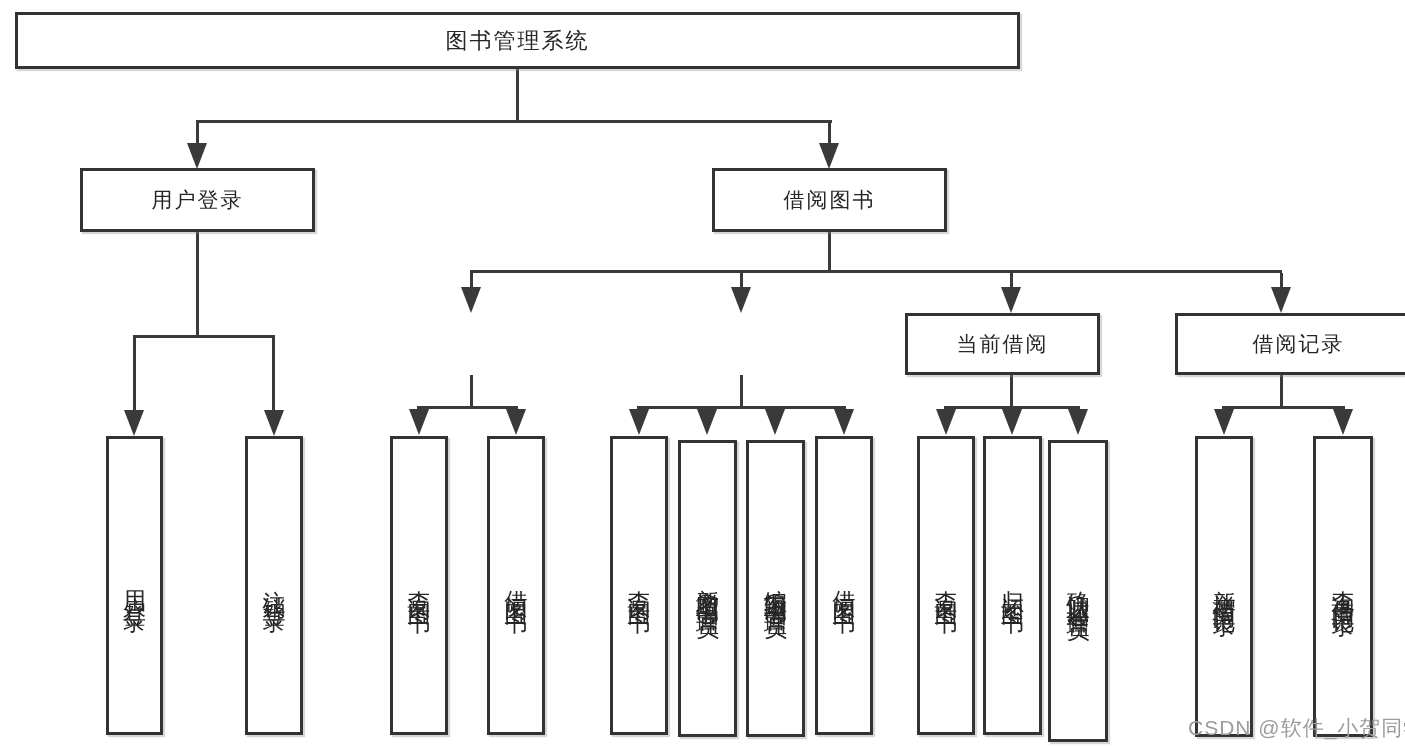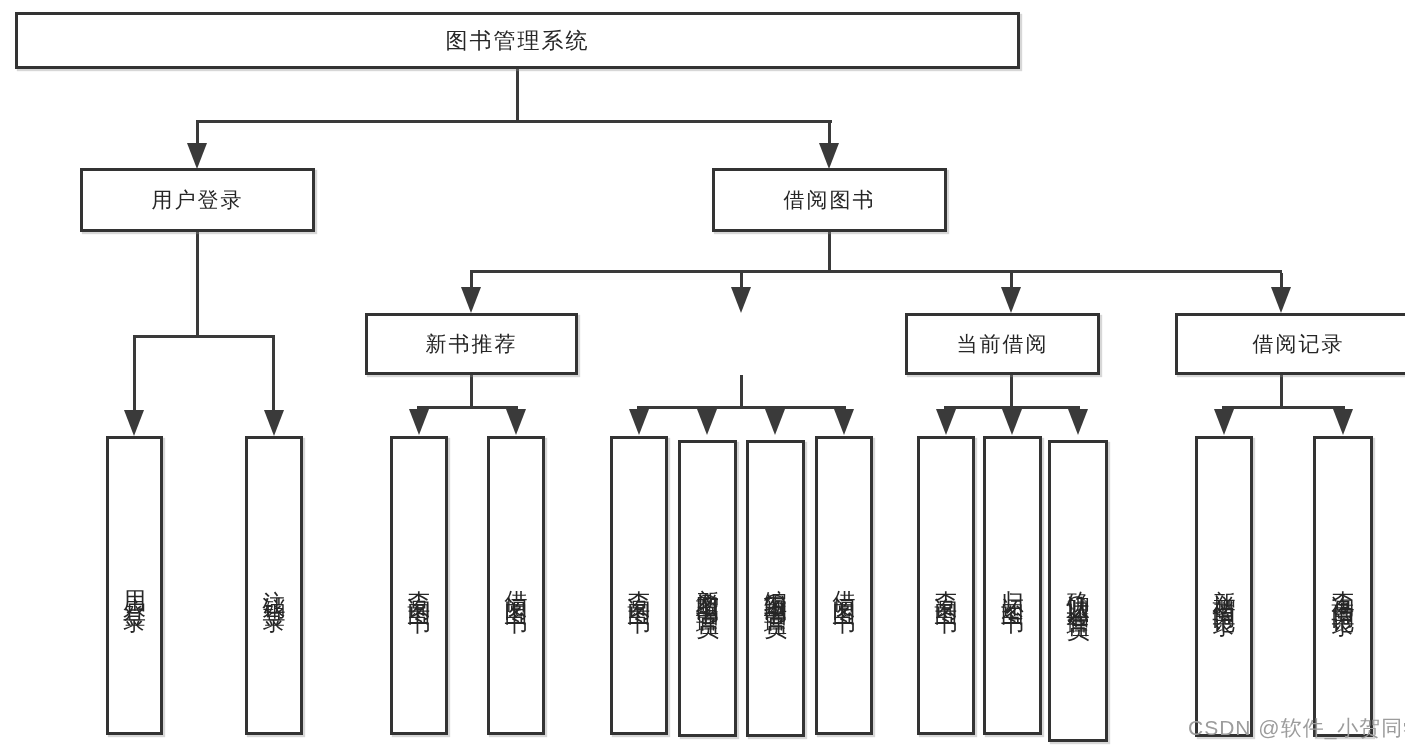--- a/index.html
+++ b/index.html
@@ -91,21 +91,20 @@
   <div class="ln" style="left:470px; top:270px; width:812px; height:3px;"></div>
   <div class="ln" style="left:470px; top:273px; width:3px; height:14px;"></div>
   <div class="ar" style="left:461px; top:287px;"></div>
   <div class="ln" style="left:740px; top:273px; width:3px; height:14px;"></div>
   <div class="ar" style="left:731px; top:287px;"></div>
   <div class="ln" style="left:1010px; top:273px; width:3px; height:14px;"></div>
   <div class="ar" style="left:1001px; top:287px;"></div>
   <div class="ln" style="left:1280px; top:273px; width:3px; height:14px;"></div>
   <div class="ar" style="left:1271px; top:287px;"></div>
 
-  <div class="box h" style="left:365px; top:313px; width:213px; height:62px;">新书推荐</div>
   <div class="box h" style="left:905px; top:313px; width:195px; height:62px;">当前借阅</div>
   <div class="box h" style="left:1175px; top:313px; width:247px; height:62px;font-family:Liberation Serif, serif;">借阅记录</div>
 
   <div class="ln" style="left:470px; top:375px; width:3px; height:34px;"></div>
   <div class="ln" style="left:417px; top:406px; width:101px; height:3px;"></div>
   <div class="ar" style="left:409px; top:409px;"></div>
   <div class="ar" style="left:506px; top:409px;"></div>
 
   <div class="ln" style="left:740px; top:375px; width:3px; height:34px;"></div>
   <div class="ln" style="left:637px; top:406px; width:209px; height:3px;"></div>

